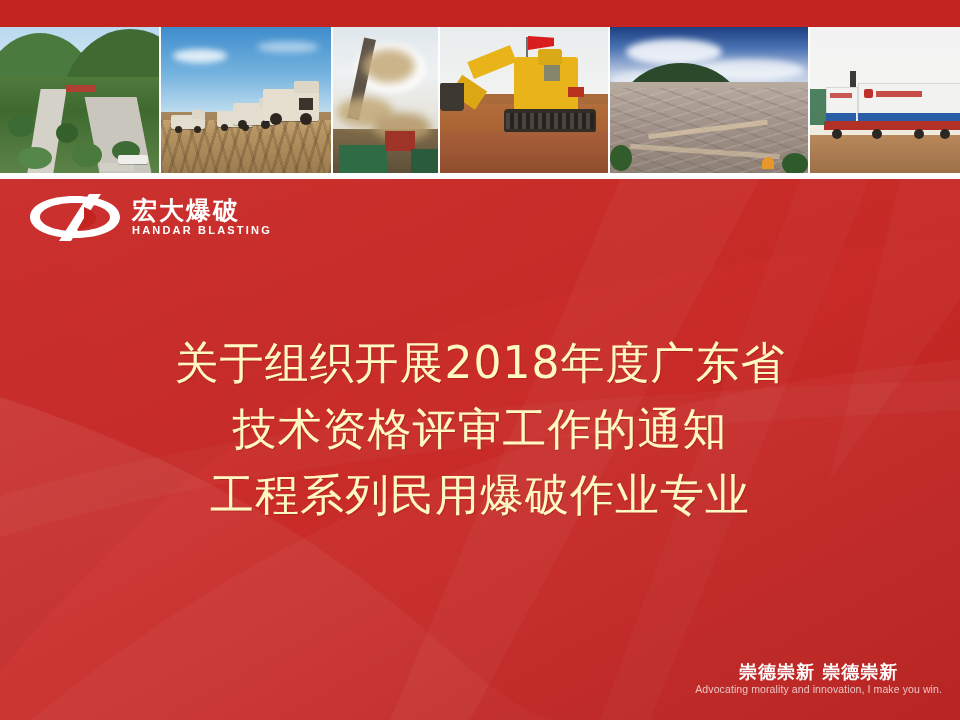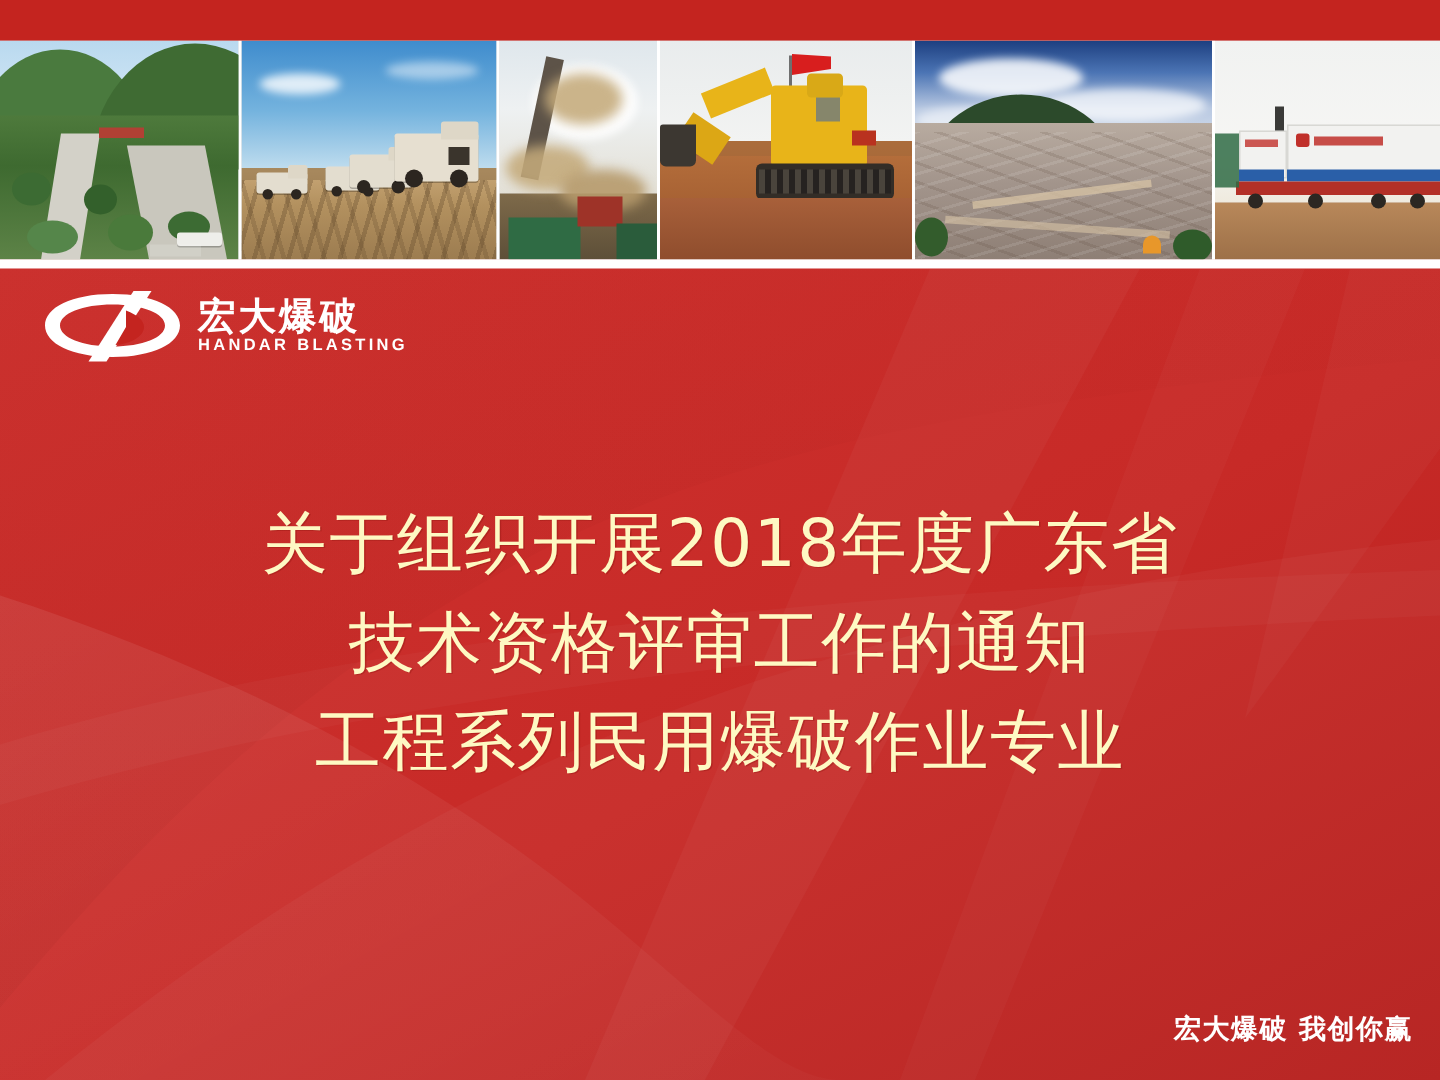--- a/index.html
+++ b/index.html
@@ -437,16 +437,17 @@
     </span>
   </div>
 
   <div class="title-block">
     <div class="title-line">关于组织开展2018年度广东省</div>
     <div class="title-line">技术资格评审工作的通知</div>
     <div class="title-line">工程系列民用爆破作业专业</div>
   </div>
 
   <div class="slogan">
-    <div class="slogan-cn">宏大爆破  我创你赢</div>
+    <div class="slogan-cn">崇德崇新  崇德崇新</div>
+    <div class="slogan-en">Advocating morality and innovation, I make you win.</div>
   </div>
 
 </div>
 
 </body></html>

